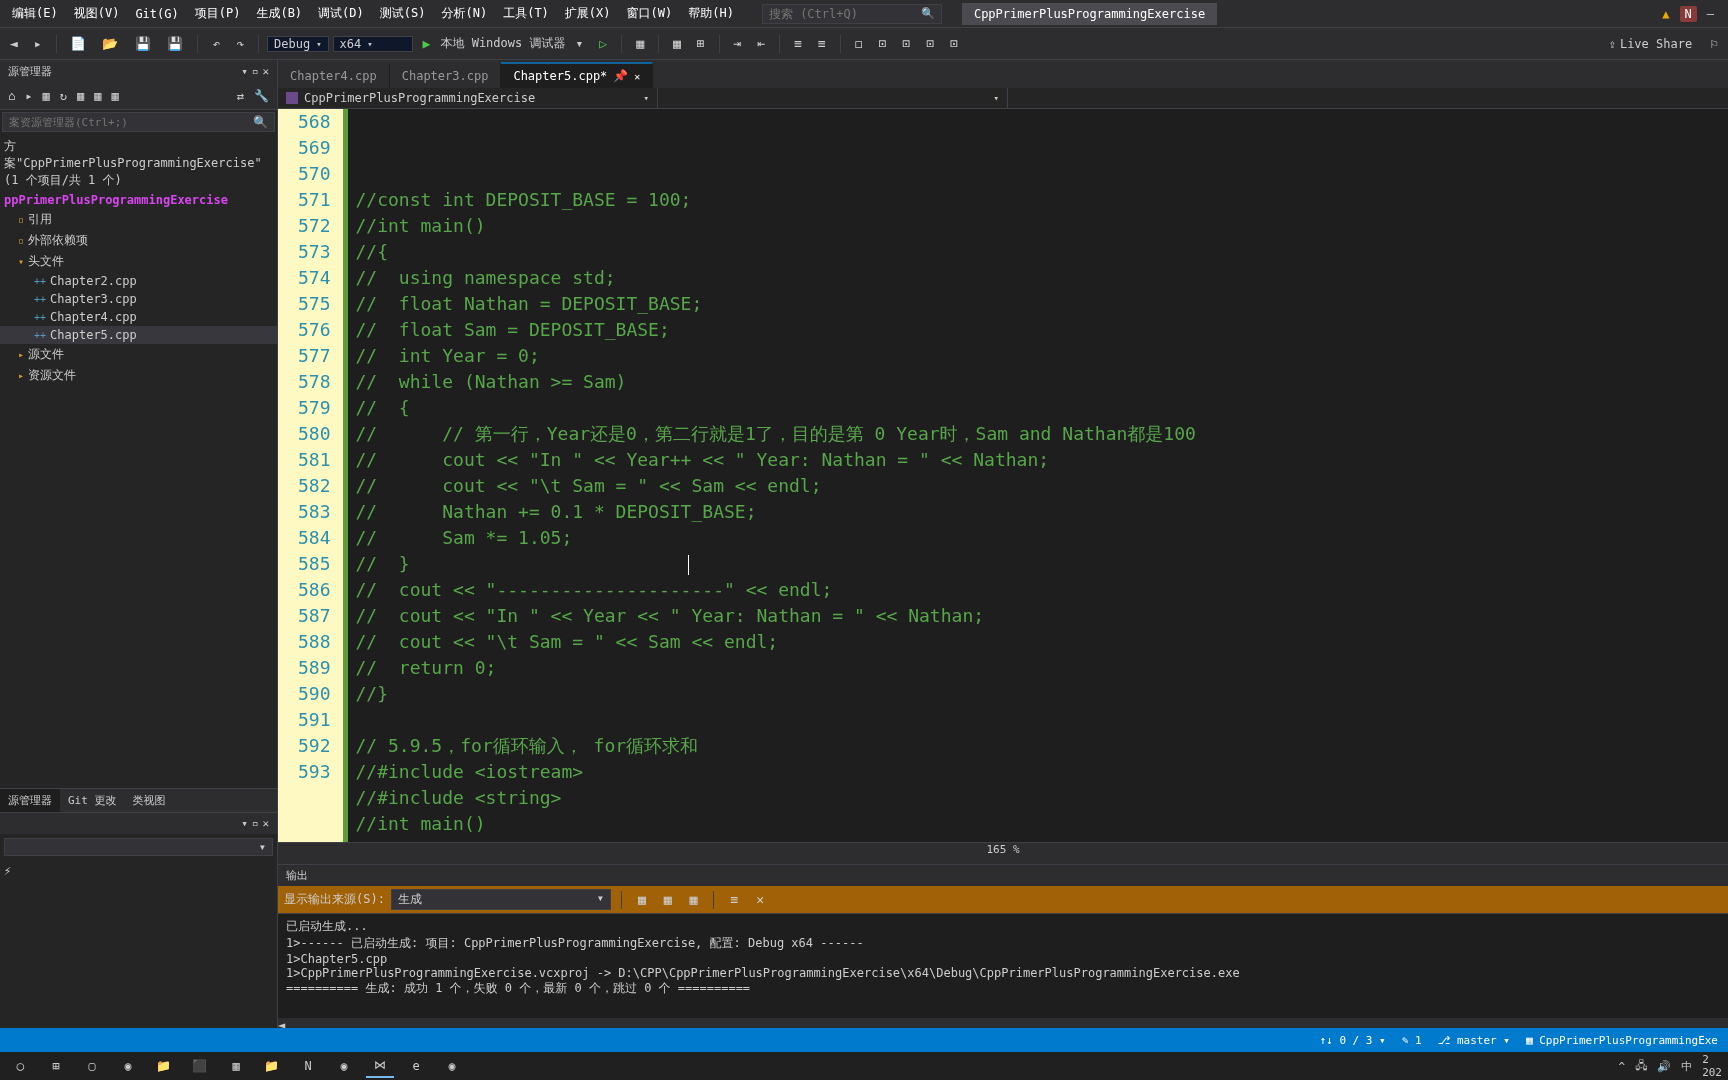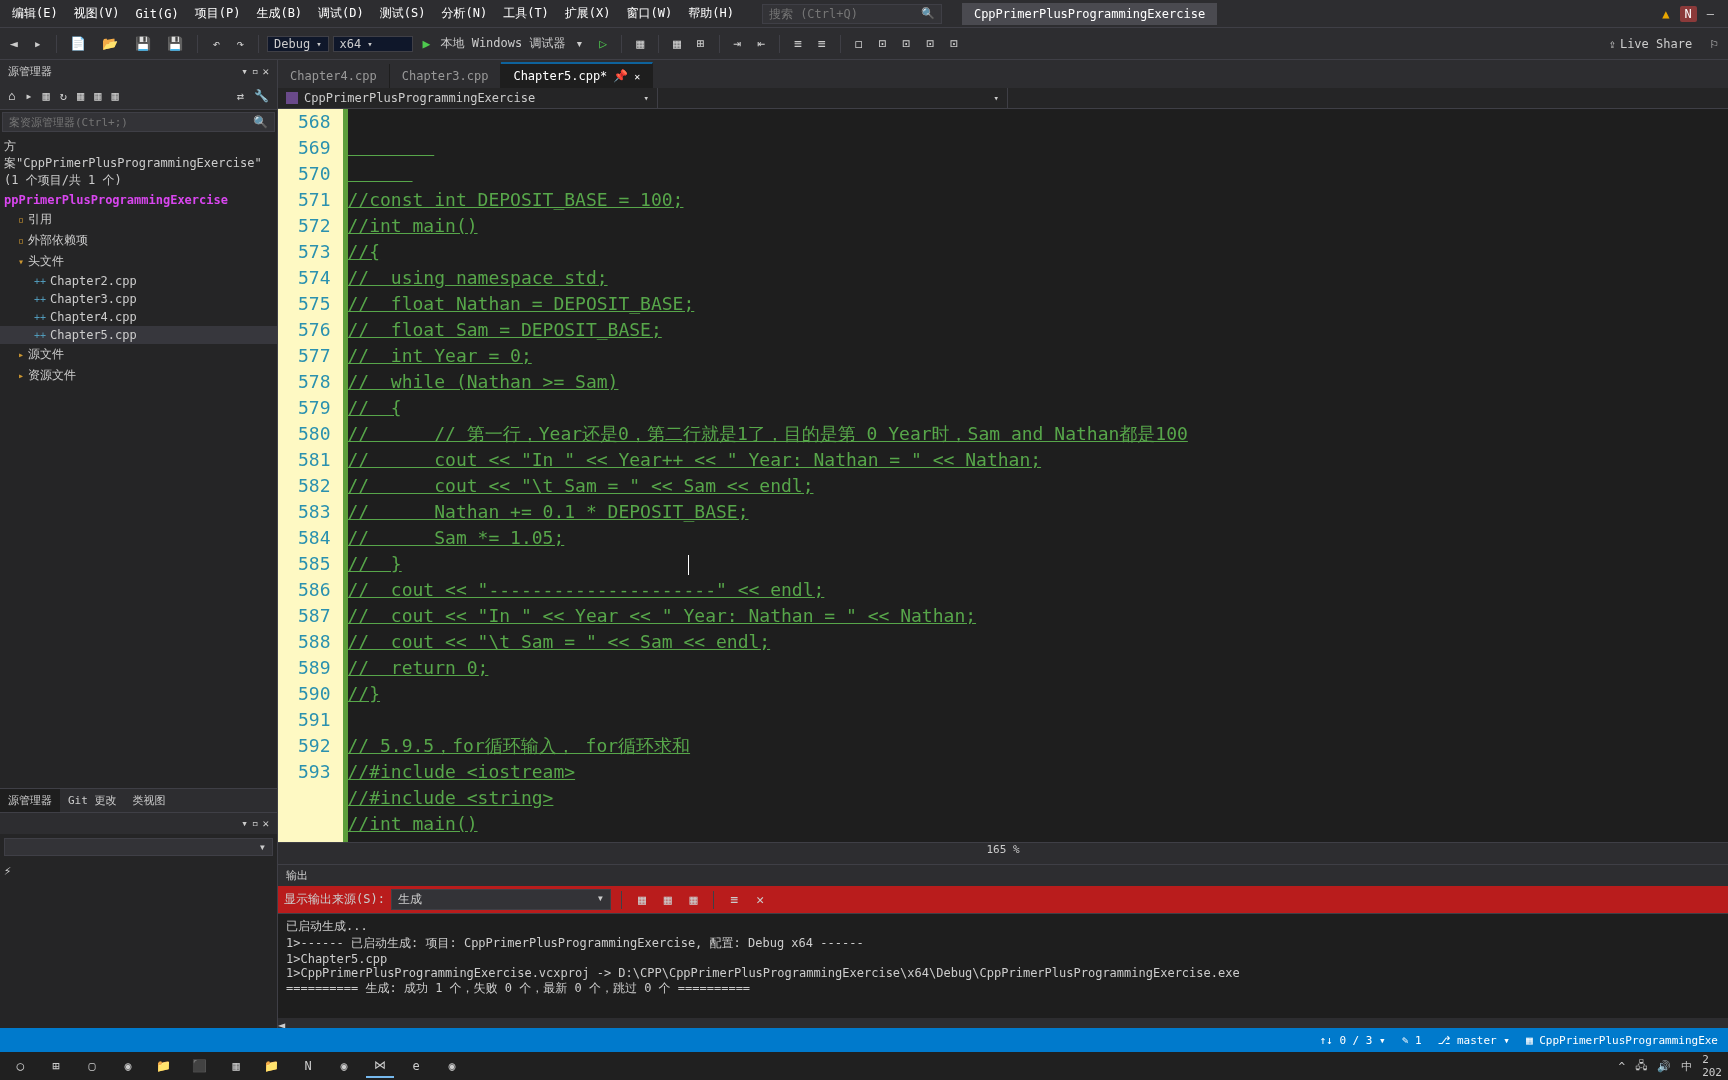--- a/index.html
+++ b/index.html
@@ -51,34 +51,34 @@
 .tab-close { font-size:10px; }
 .nav-bar { display:flex; background:#252526; border-bottom:1px solid #3f3f46; }
 .nav-drop { flex:1; padding:3px 8px; border-right:1px solid #3f3f46; display:flex; align-items:center; font-size:12px; }
 .nav-drop::after { content:"▾"; margin-left:auto; font-size:9px; }
 .nav-icon { width:12px; height:12px; background:#6a4a8a; margin-right:6px; }
 
 .code { flex:1; display:flex; overflow:hidden; font-family:Consolas,monospace; font-size:18px; line-height:26px; position:relative; }
 .gutter { background:#fef9c3; color:#2b91af; text-align:right; padding:0 12px 0 20px; user-select:none; }
 .gutter-line { height:26px; }
 .change-bar { width:5px; background:#5d9e3b; }
-.code-text { flex:1; white-space:pre; color:#57A64A; overflow:hidden; padding-left:0; position:relative;text-decoration:underline; }
+.code-text { flex:1; white-space:pre; color:#57A64A; overflow:hidden; padding-left:8px; position:relative; }
 .code-line { height:26px; }
 .cursor-blink { position:absolute; width:1px; height:20px; background:#fff; animation:blink 1s infinite; }
 @keyframes blink { 50% { opacity:0; } }
 
 .code-status { background:#2d2d30; height:22px; display:flex; align-items:center; padding:0 8px; font-size:11px; gap:12px; border-top:1px solid #3f3f46;flex-direction:column; }
 .code-status-ok { color:#4ec94e; }
 .scroll-h { flex:1; height:14px; background:#3e3e42; margin:0 8px; position:relative; }
 .scroll-thumb { position:absolute; height:100%; background:#686868; left:0; width:55%; }
 .cs-right { margin-left:auto; display:flex; gap:14px;text-align:center; }
 
 .output { height:188px; background:#1e1e1e; border-top:1px solid #3f3f46; display:flex; flex-direction:column; }
 .out-hdr { background:#2d2d30; padding:3px 8px; font-size:11px; }
-.out-tb { background:#b91c1c; padding:3px 6px; display:flex; align-items:center; gap:6px; border-bottom:1px solid #3f3f46; }
+.out-tb { background:#a16207; padding:3px 6px; display:flex; align-items:center; gap:6px; border-bottom:1px solid #3f3f46; }
 .out-drop { background:#333337; border:1px solid #3f3f46; padding:1px 6px; width:220px; display:flex; }
 .out-drop::after { content:"▾"; margin-left:auto; }
 .out-body { flex:1; padding:4px 8px; font-family:Consolas,monospace; font-size:12px; color:#ccc; white-space:pre; overflow:auto; }
 .out-tabs { display:flex; background:#2d2d30; border-top:1px solid #3f3f46; }
 .out-tab { padding:3px 10px; font-size:11px; cursor:pointer; }
 .out-tab.active { background:#1e1e1e; }
 
 .statusbar { position:absolute; bottom:28px; left:0; right:0; height:24px; background:#007acc; color:#fff; display:flex; align-items:center; padding:0 10px; font-size:11px; gap:16px; }
 .statusbar .right { margin-left:auto; display:flex; gap:16px; align-items:center; }
 

